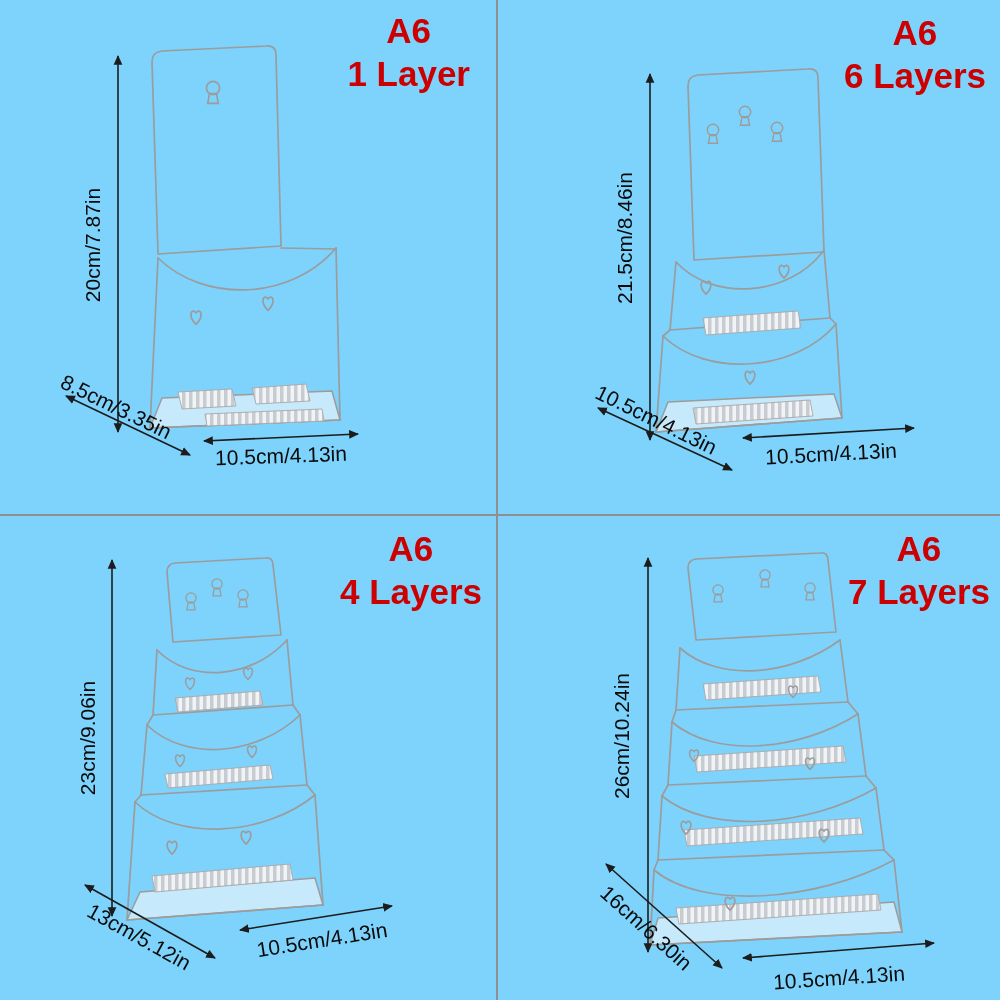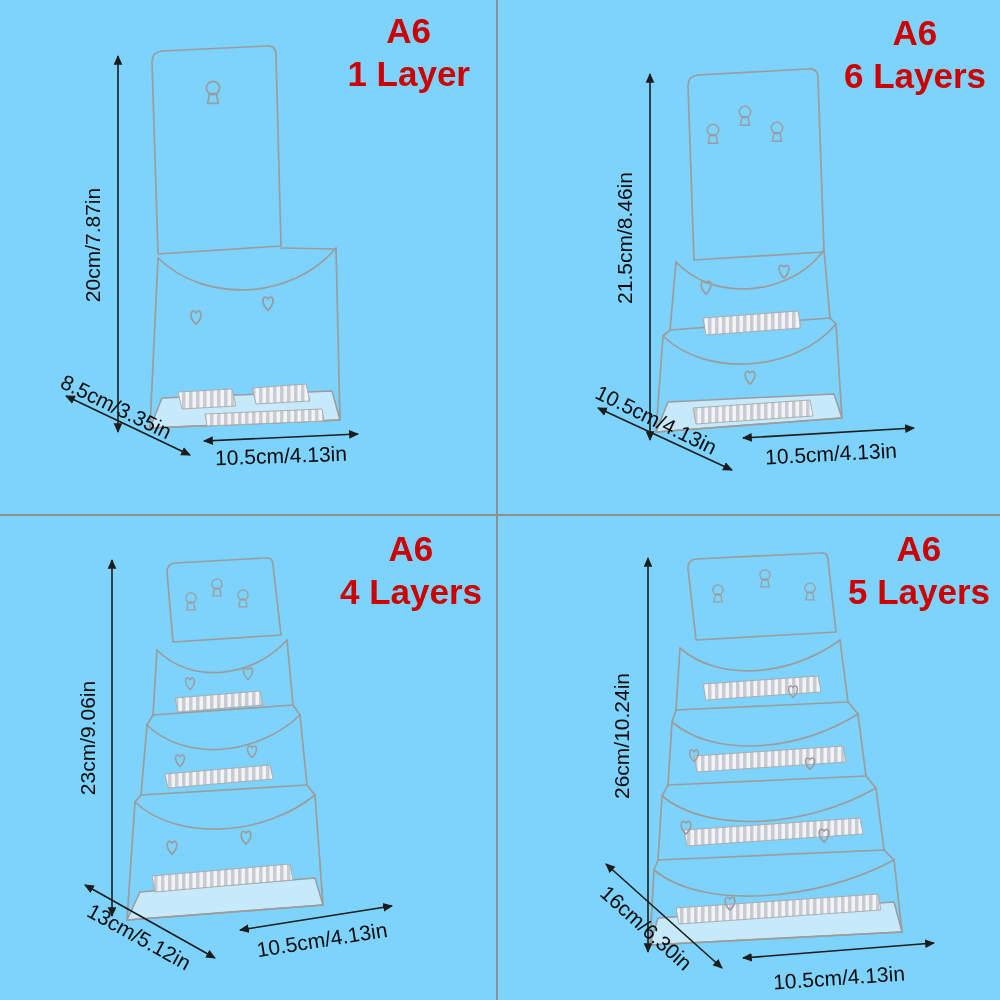--- a/index.html
+++ b/index.html
@@ -189,21 +189,21 @@
     </svg>
 
     <span class="dim dim-h">23cm/9.06in</span>
     <span class="dim dim-d">13cm/5.12in</span>
     <span class="dim dim-w">10.5cm/4.13in</span>
   </section>
 
   <section class="panel" id="panel4">
     <div class="title">
       <div>A6</div>
-      <div>5 Layers</div>
+      <div>7 Layers</div>
     </div>
 
     <svg class="drawing" width="502" height="484" viewBox="0 0 502 484">
       <g>
         <path class="ln" d="M190,52 Q190,44 198,43 L322,37 Q330,36 330,44 L338,116 L198,124 Z"></path>
         <use href="#keyhole" transform="translate(220,74) scale(0.85)" class="cutout"></use>
         <use href="#keyhole" transform="translate(267,59) scale(0.85)" class="cutout"></use>
         <use href="#keyhole" transform="translate(312,72) scale(0.85)" class="cutout"></use>
         <path class="ln" d="M182,132 C220,166 292,161 342,124"></path>
         <path class="ln" d="M182,132 L178,194"></path>

